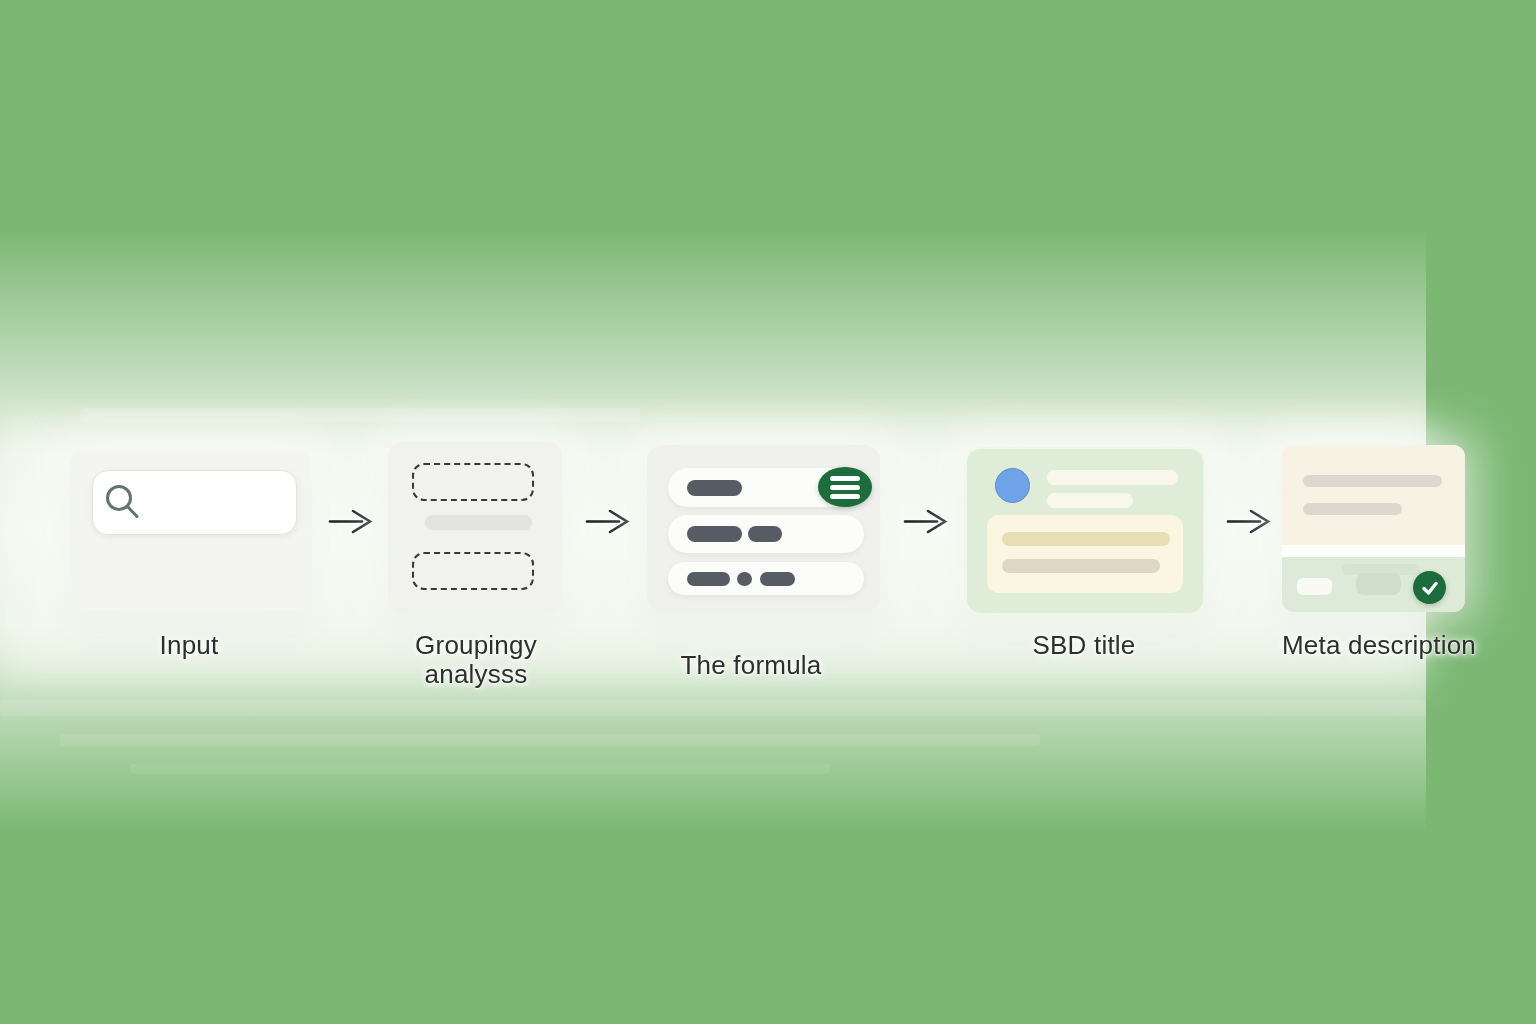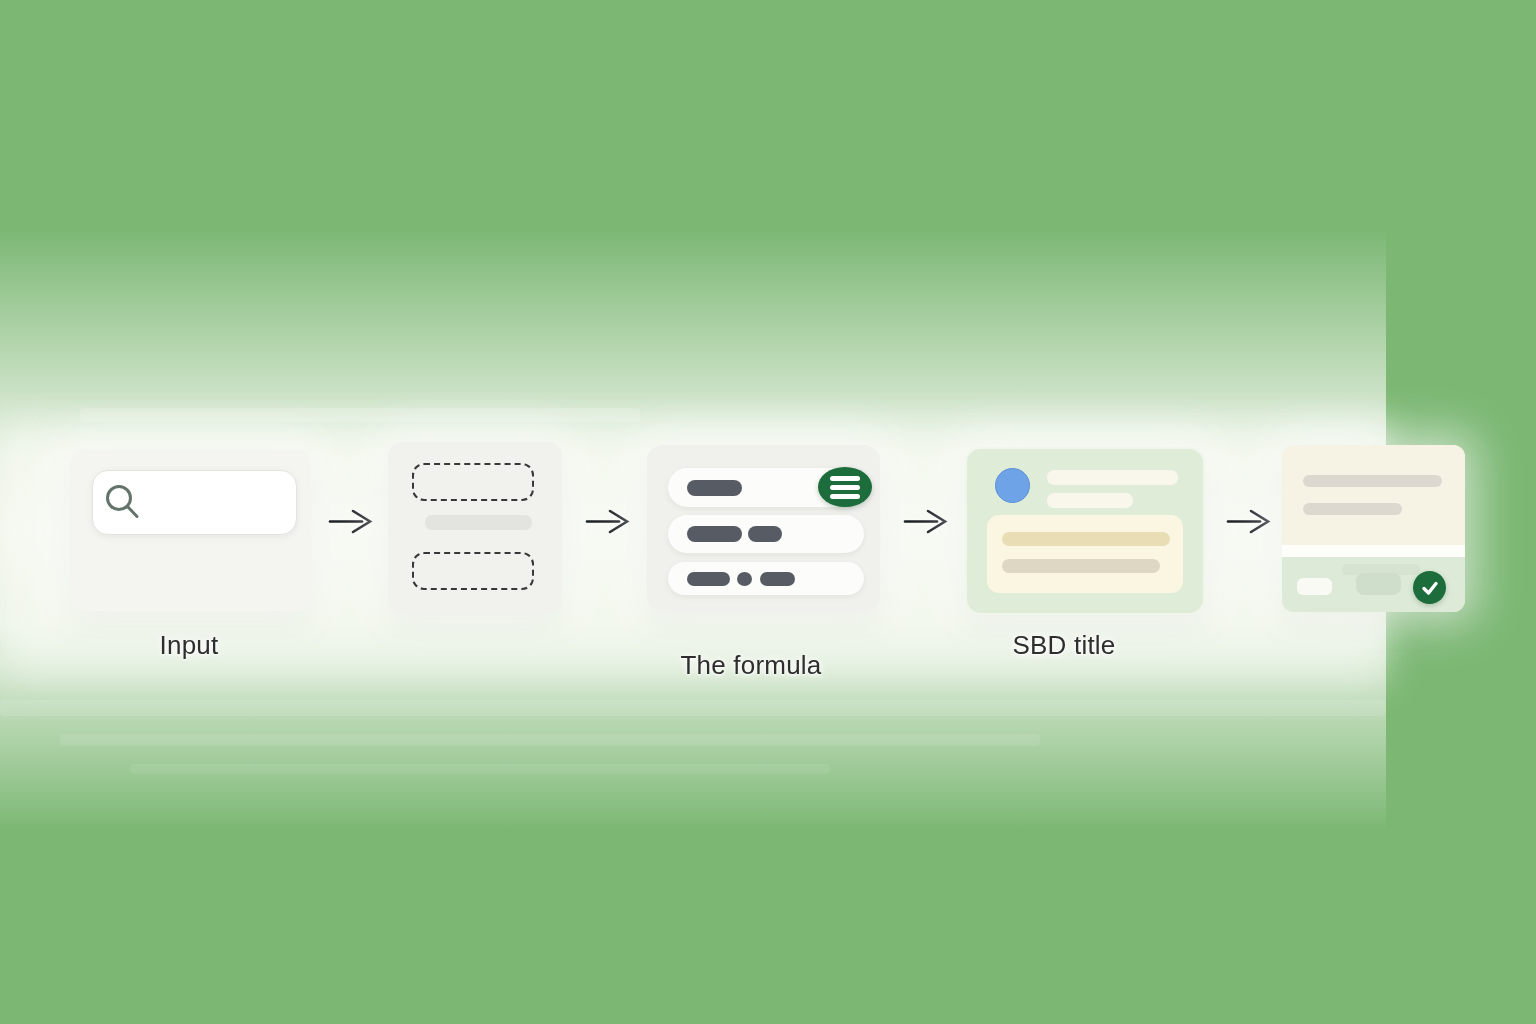--- a/index.html
+++ b/index.html
@@ -1,21 +1,21 @@
 <!DOCTYPE html>
 <html><head>
 <meta charset="utf-8">
 <style>
   html, body { margin: 0; padding: 0; }
   body {
     width: 1536px; height: 1024px; overflow: hidden;
     background: #7cb874;
     font-family: "Liberation Sans", sans-serif;
   }
-  .stage { position: relative; width: 1386px; height: 1024px; }
+  .stage { position: relative; width: 1386px; height: 1024px; padding-left: 40px; }
 
   
   .bg-band {
     position: absolute; left: 0; right: 0; top: 230px; height: 600px;
     background: linear-gradient(180deg,
       rgba(240,245,236,0) 0%,
       rgba(240,245,236,0.55) 22%,
       rgba(243,247,239,0.92) 38%,
       rgba(245,248,241,0.97) 50%,
       rgba(243,247,239,0.90) 66%,
@@ -128,21 +128,21 @@
 
   
   .step-label {
     position: absolute; top: 631px; text-align: center;
     font-size: 26px; line-height: 29px; color: #2e2e2e; letter-spacing: 0.2px;
     text-shadow: 0 0 6px #fff, 0 0 12px #fff, 0 1px 2px rgba(255,255,255,0.95);
   }
   .label-1 { left: 89px;   width: 200px; }
   .label-2 { left: 401px;  width: 150px; }
   .label-3 { left: 651px;  width: 200px; margin-top: 20px; }
-  .label-4 { left: 964px;  width: 200px; }
+  .label-4 { left: 984px;  width: 200px; }
   .label-5 { left: 1269px; width: 220px; }
 </style>
 </head>
 <body>
 
 <div class="stage">
 
   <div class="bg-band"></div>
   <div class="bg-core"></div>
   <div class="stripe stripe-4"></div>
@@ -227,16 +227,18 @@
       <span class="g1"></span>
       <span class="check-circle">
         <svg width="22" height="22" viewBox="0 0 22 22">
           <path d="M5,11.5 L9.5,16 L17,6.5" fill="none" stroke="#ffffff" stroke-width="3.4" stroke-linecap="round" stroke-linejoin="round"></path>
         </svg>
       </span>
     </div>
   </div>
 
   <div class="step-label label-1">Input</div>
+  <div class="step-label label-2">Groupingy analysss</div>
   <div class="step-label label-3">The formula</div>
   <div class="step-label label-4">SBD title</div>
+  <div class="step-label label-5">Meta description</div>
 
 </div>
 
 </body></html>

